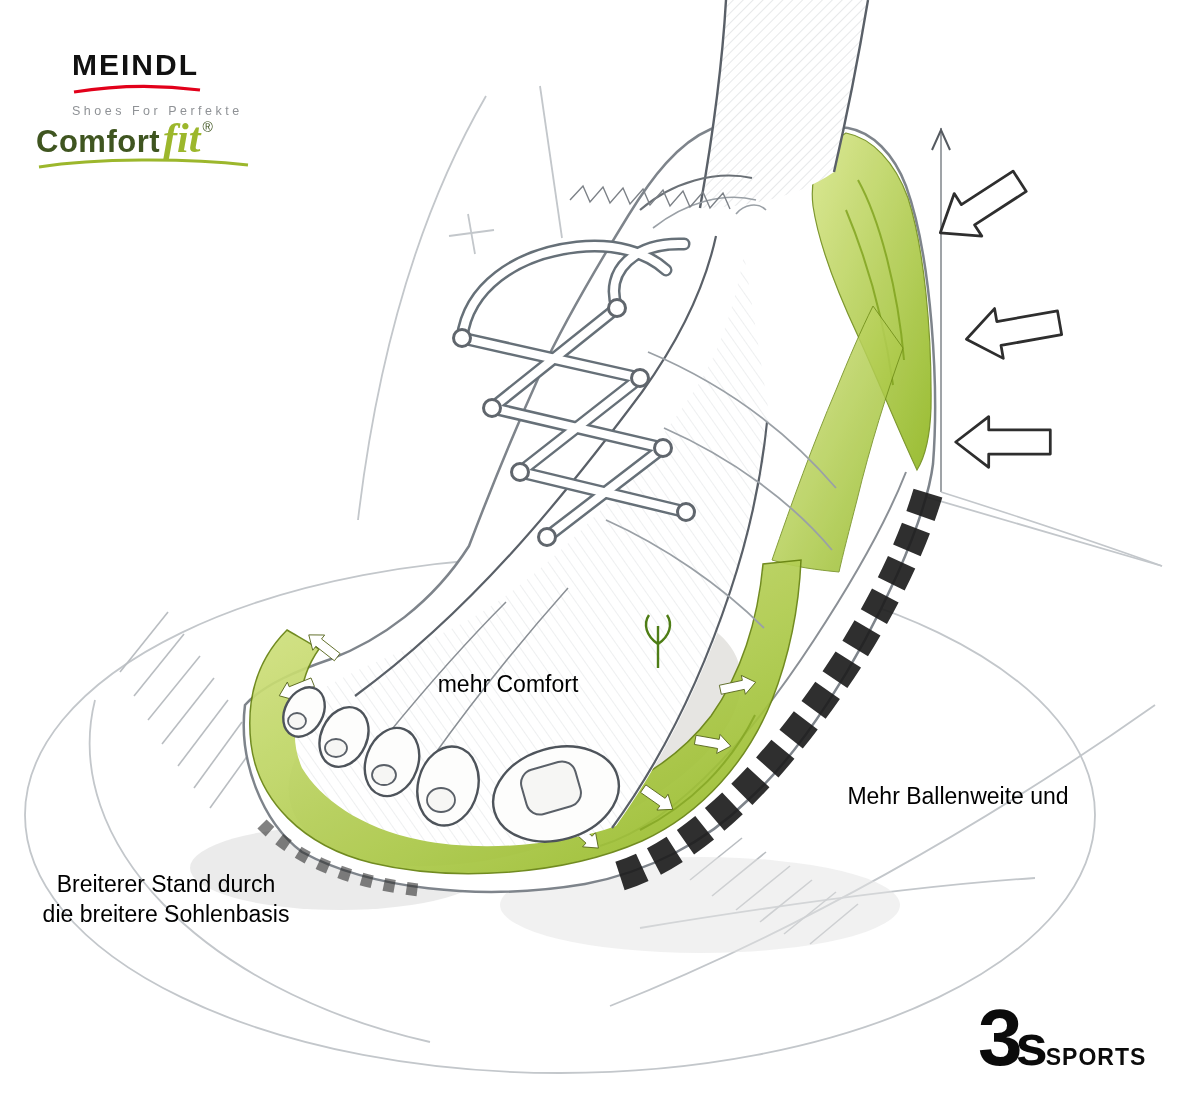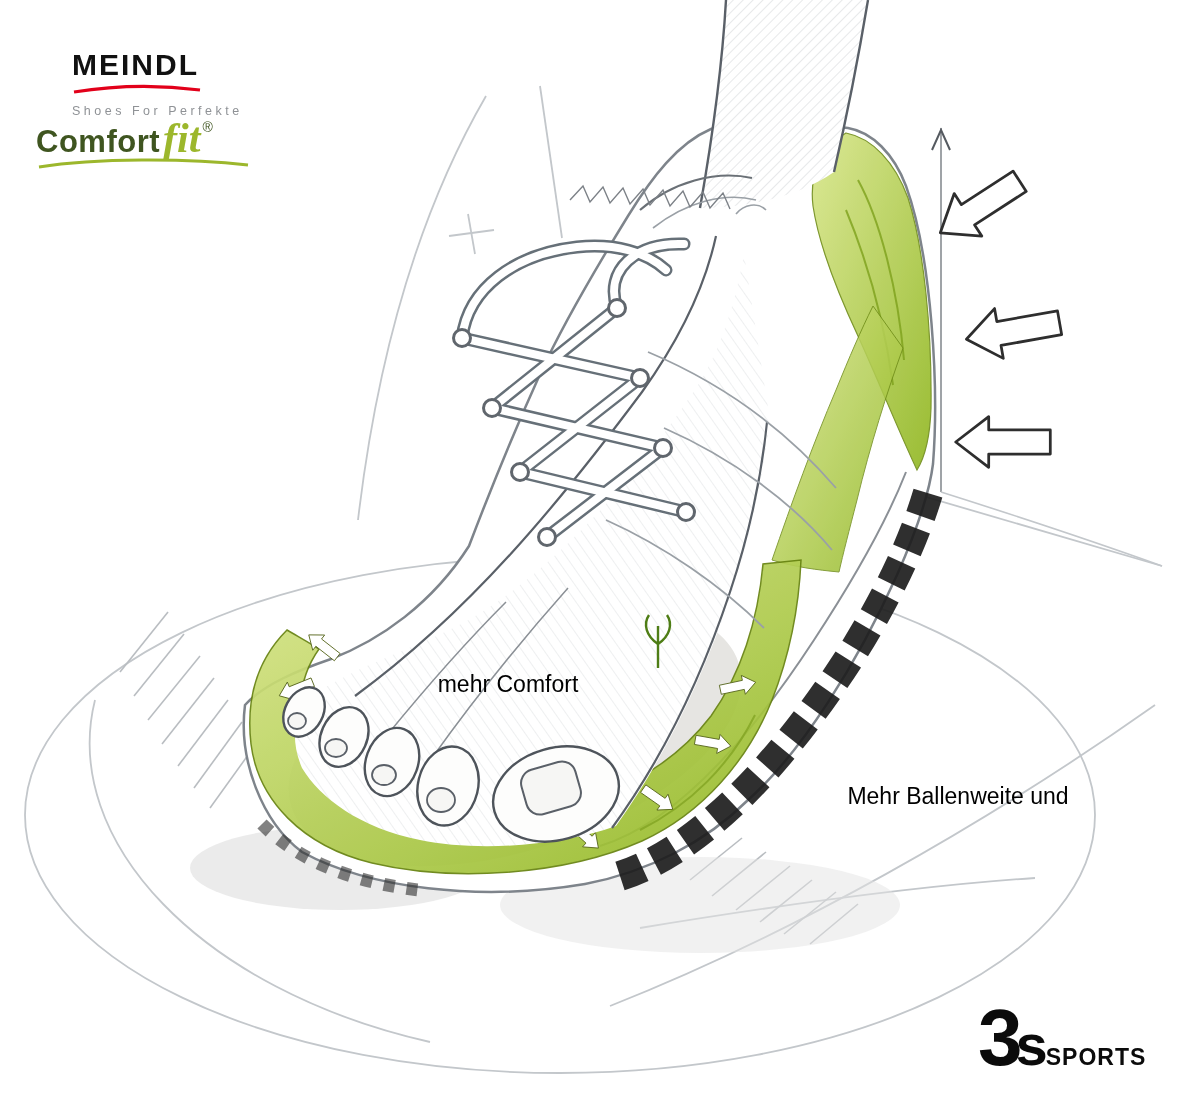--- a/index.html
+++ b/index.html
@@ -325,14 +325,18 @@
   </div>
 
   <div class="annotation" id="ann-toe">
     <div>mehr Comfort</div>
   </div>
 
   <div class="annotation" id="ann-ball">
     <div>Mehr Ballenweite und</div>
   </div>
 
+  <div class="annotation" id="ann-stance">
+    <div>Breiterer Stand durch</div>
+    <div>die breitere Sohlenbasis</div>
+  </div>
 
 </div>
 
 </body></html>

